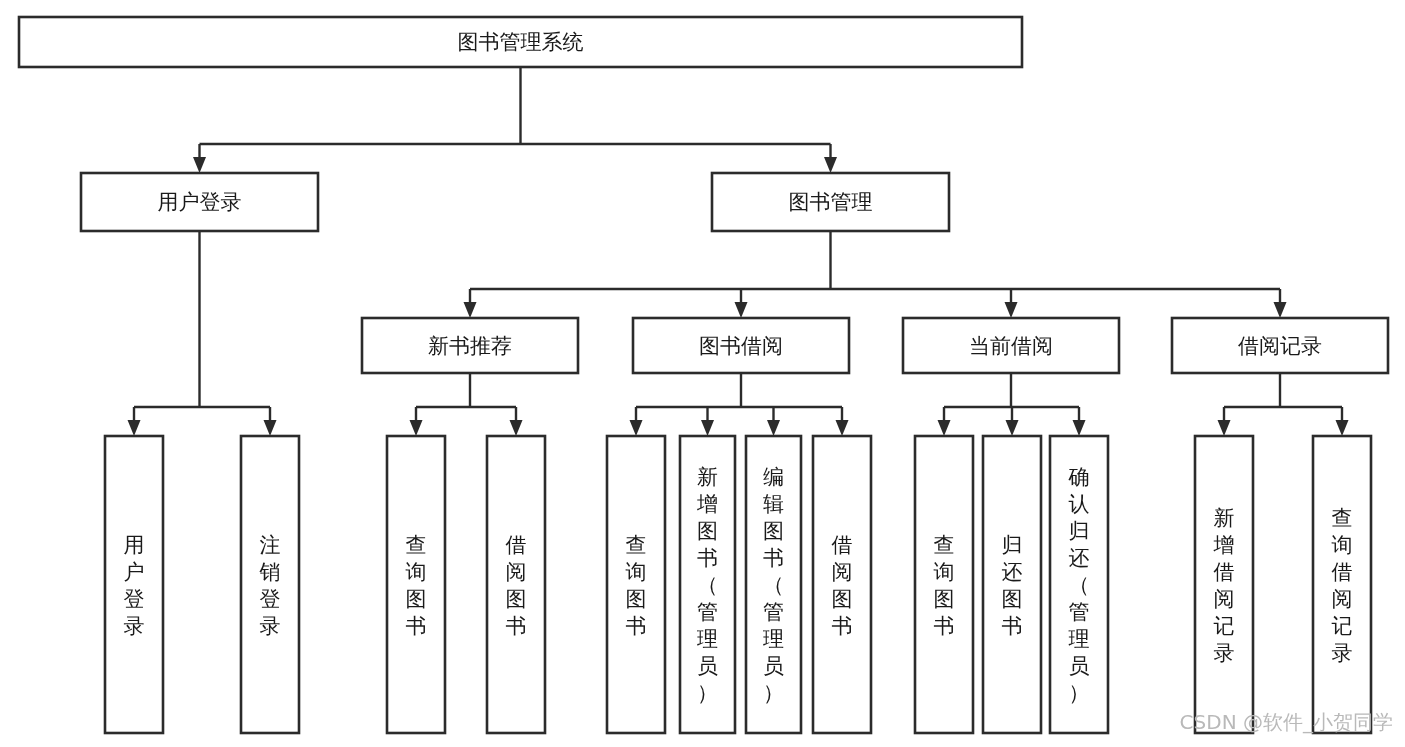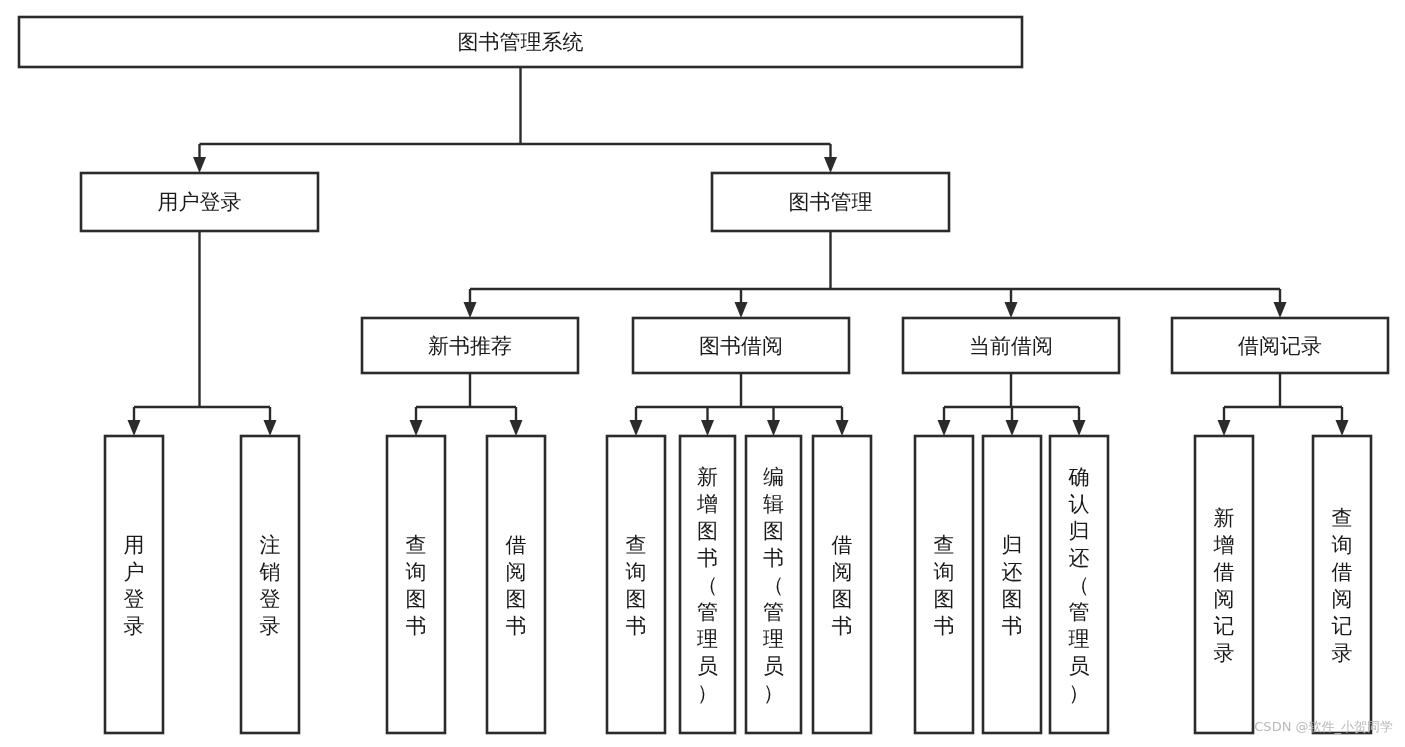--- a/index.html
+++ b/index.html
@@ -47,21 +47,21 @@
     font-size: 21px;
     fill: #1a1a1a;
     text-anchor: middle;
     dominant-baseline: middle;
   }
   .watermark {
     position: absolute;
     right: 12px;
     bottom: 6px;
     font-family: "DejaVu Sans", "Liberation Sans", sans-serif;
-    font-size: 13px;
+    font-size: 20px;
     color: #b9b9b9;
     white-space: nowrap;
     pointer-events: none;
     user-select: none;
   }
 </style>
 </head>
 <body>
 
 <div id="diagram-root">

